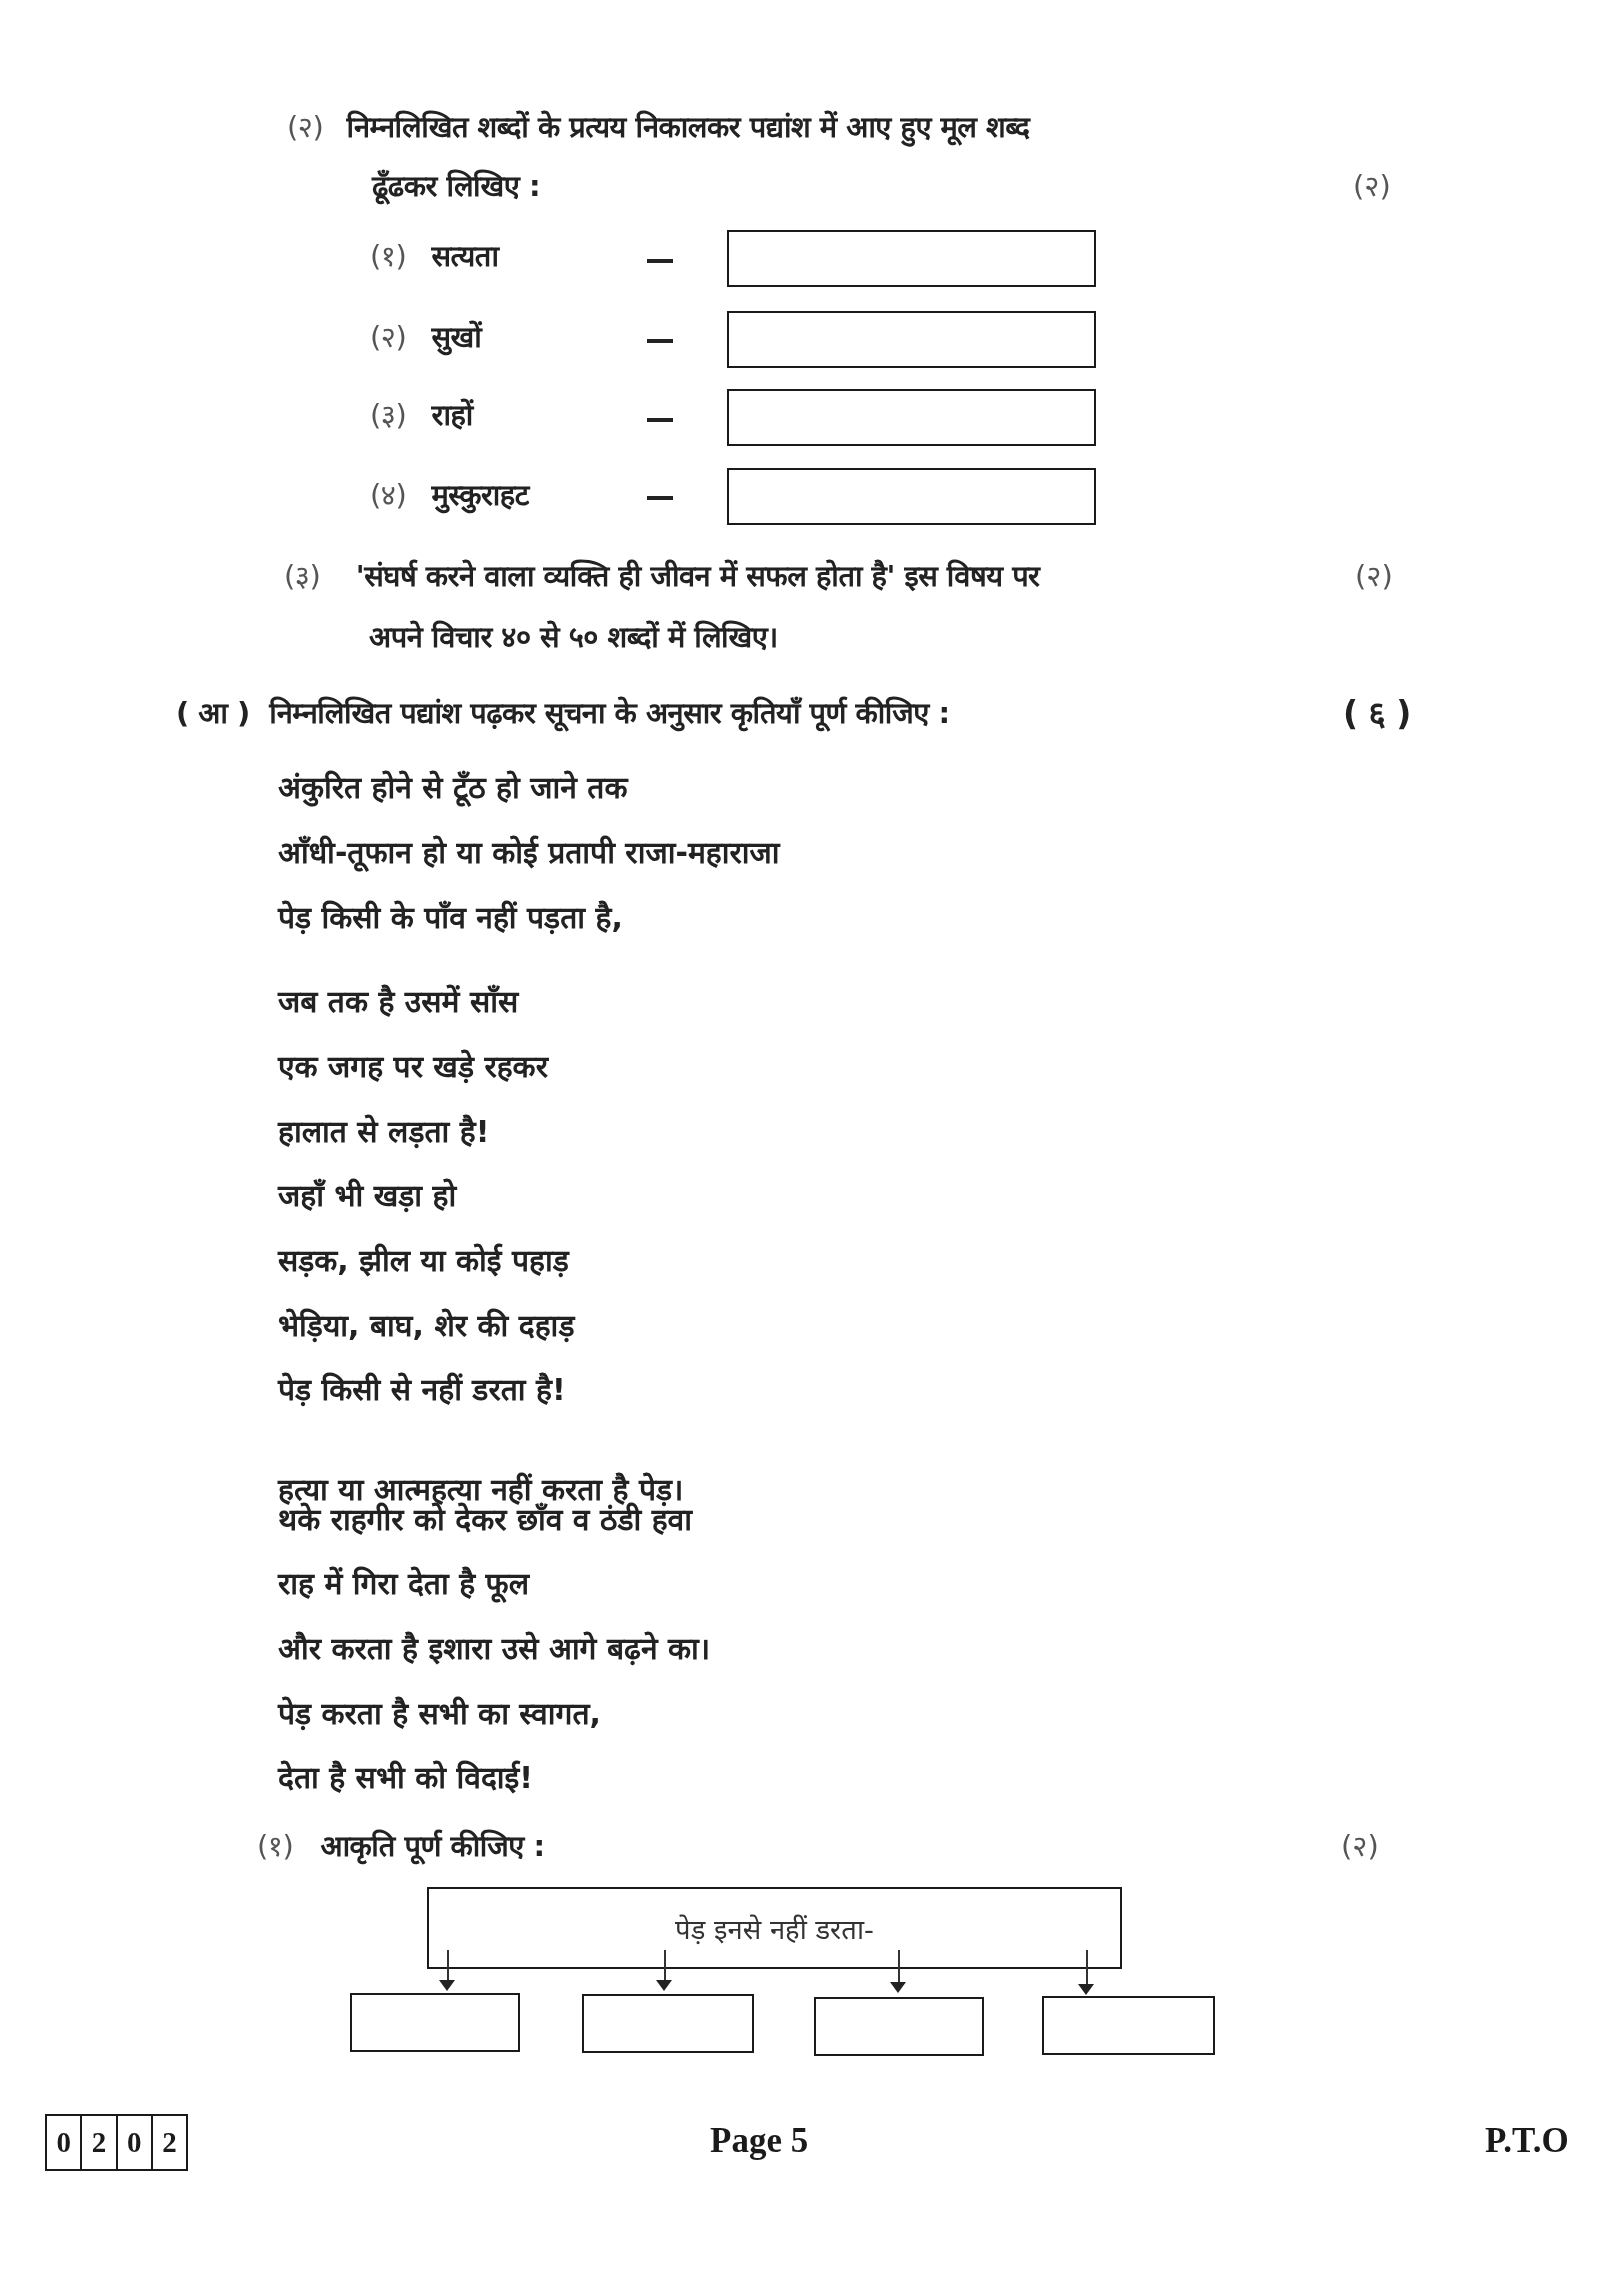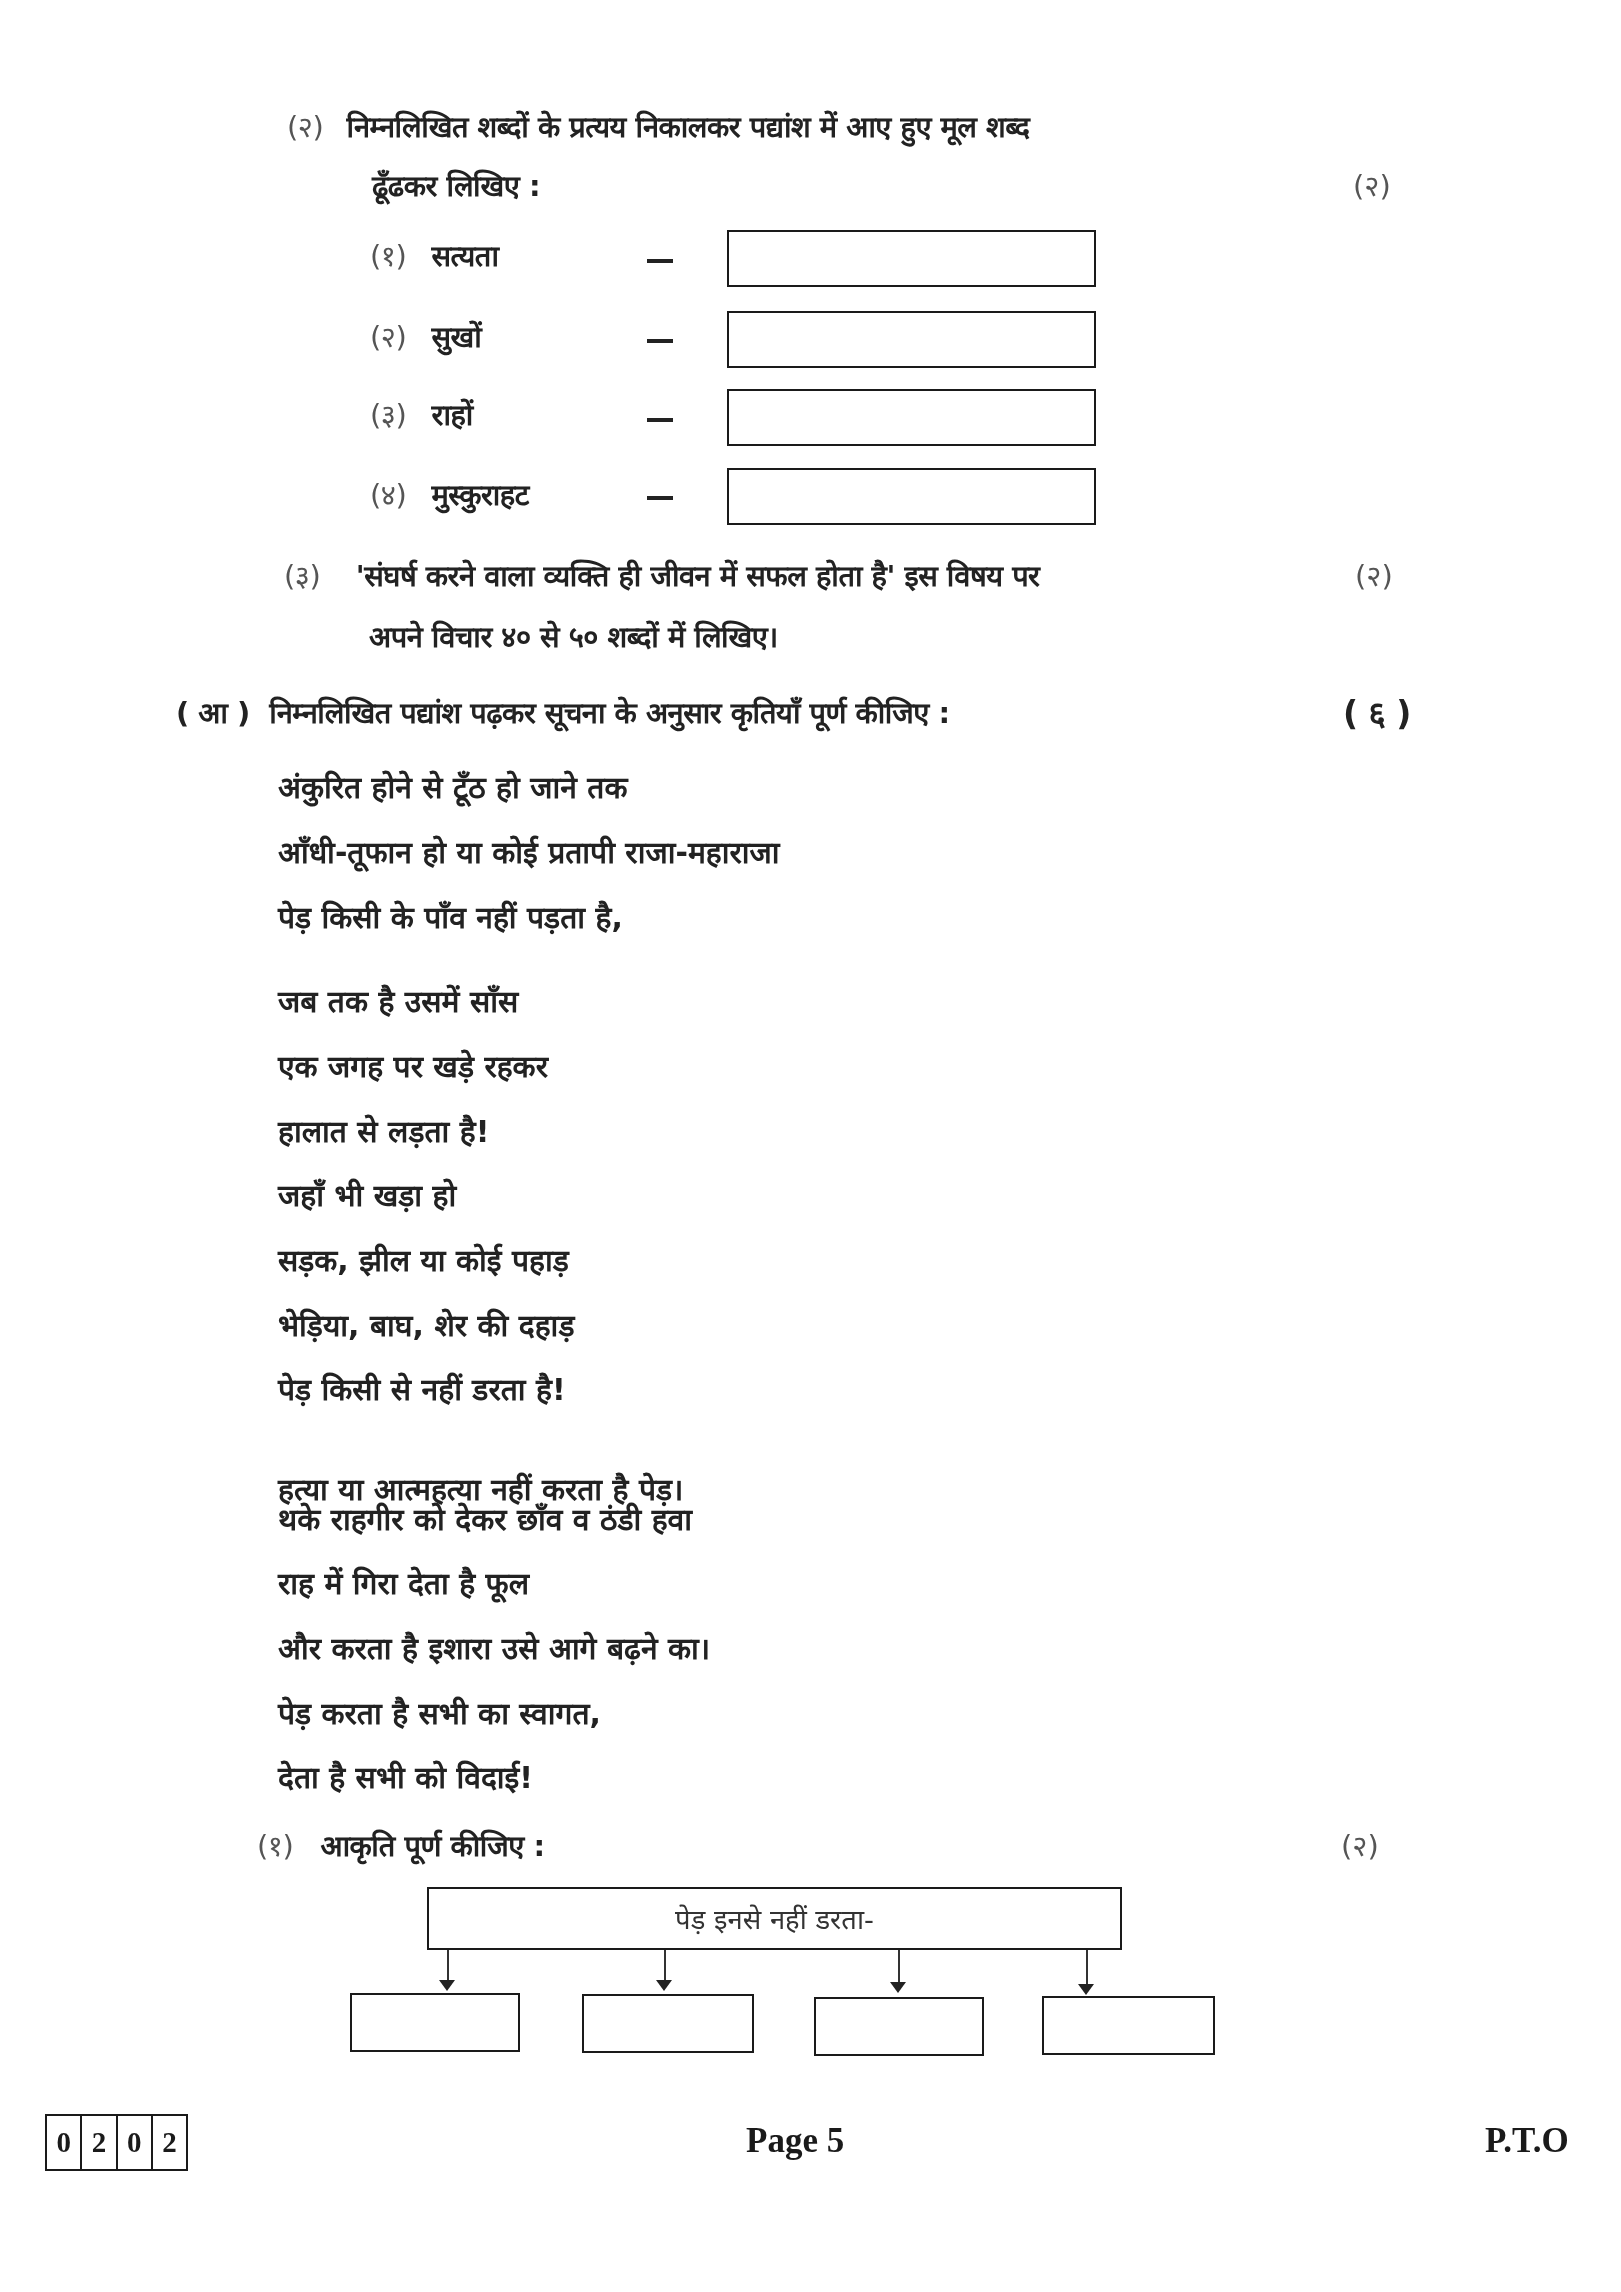--- a/index.html
+++ b/index.html
@@ -106,21 +106,21 @@
 <div class="abs poem-line" style="left:278px; top:1627px;">और करता है इशारा उसे आगे बढ़ने का।</div>
 <div class="abs poem-line" style="left:278px; top:1692px;">पेड़ करता है सभी का स्वागत,</div>
 <div class="abs poem-line" style="left:278px; top:1756px;">देता है सभी को विदाई!</div>
 
 <div class="abs hi" style="left:257px; top:1825px;">
   <span class="num">(१)</span>
   <span style="margin-left:17.6px;">आकृति पूर्ण कीजिए :</span>
 </div>
 <div class="abs marks" style="left:1341px; top:1825px;">(२)</div>
 
-<div class="diag-top" style="left:427px; top:1887px; width:695px; height:63px;">
+<div class="diag-top" style="left:427px; top:1887px; width:695px; height:82px;">
   <span>पेड़ इनसे नहीं डरता-</span>
 </div>
 
 <div class="arrow-line" style="left:447px; top:1950px; height:31px;"></div>
 <div class="arrow-head" style="left:439px; top:1980px;"></div>
 <div class="arrow-line" style="left:664px; top:1950px; height:31px;"></div>
 <div class="arrow-head" style="left:656px; top:1980px;"></div>
 <div class="arrow-line" style="left:898px; top:1950px; height:33px;"></div>
 <div class="arrow-head" style="left:890px; top:1982px;"></div>
 <div class="arrow-line" style="left:1086px; top:1950px; height:35px;"></div>
@@ -130,15 +130,15 @@
 <div class="answer-box" style="left:582px; top:1994px; width:172px; height:59px;"></div>
 <div class="answer-box" style="left:814px; top:1997px; width:170px; height:59px;"></div>
 <div class="answer-box" style="left:1042px; top:1996px; width:173px; height:59px;"></div>
 
 <div class="roll-box" style="left:45px; top:2114px; width:143px; height:57px;">
   <div class="roll-cell">0</div>
   <div class="roll-cell">2</div>
   <div class="roll-cell">0</div>
   <div class="roll-cell">2</div>
 </div>
-<div class="abs footer-text" style="left:746px; top:2121px;">Page 5</div>
+<div class="abs footer-text" style="left:710px; top:2121px;">Page 5</div>
 <div class="abs footer-text" style="left:1485px; top:2121px;">P.T.O</div>
 
 
 </body></html>

